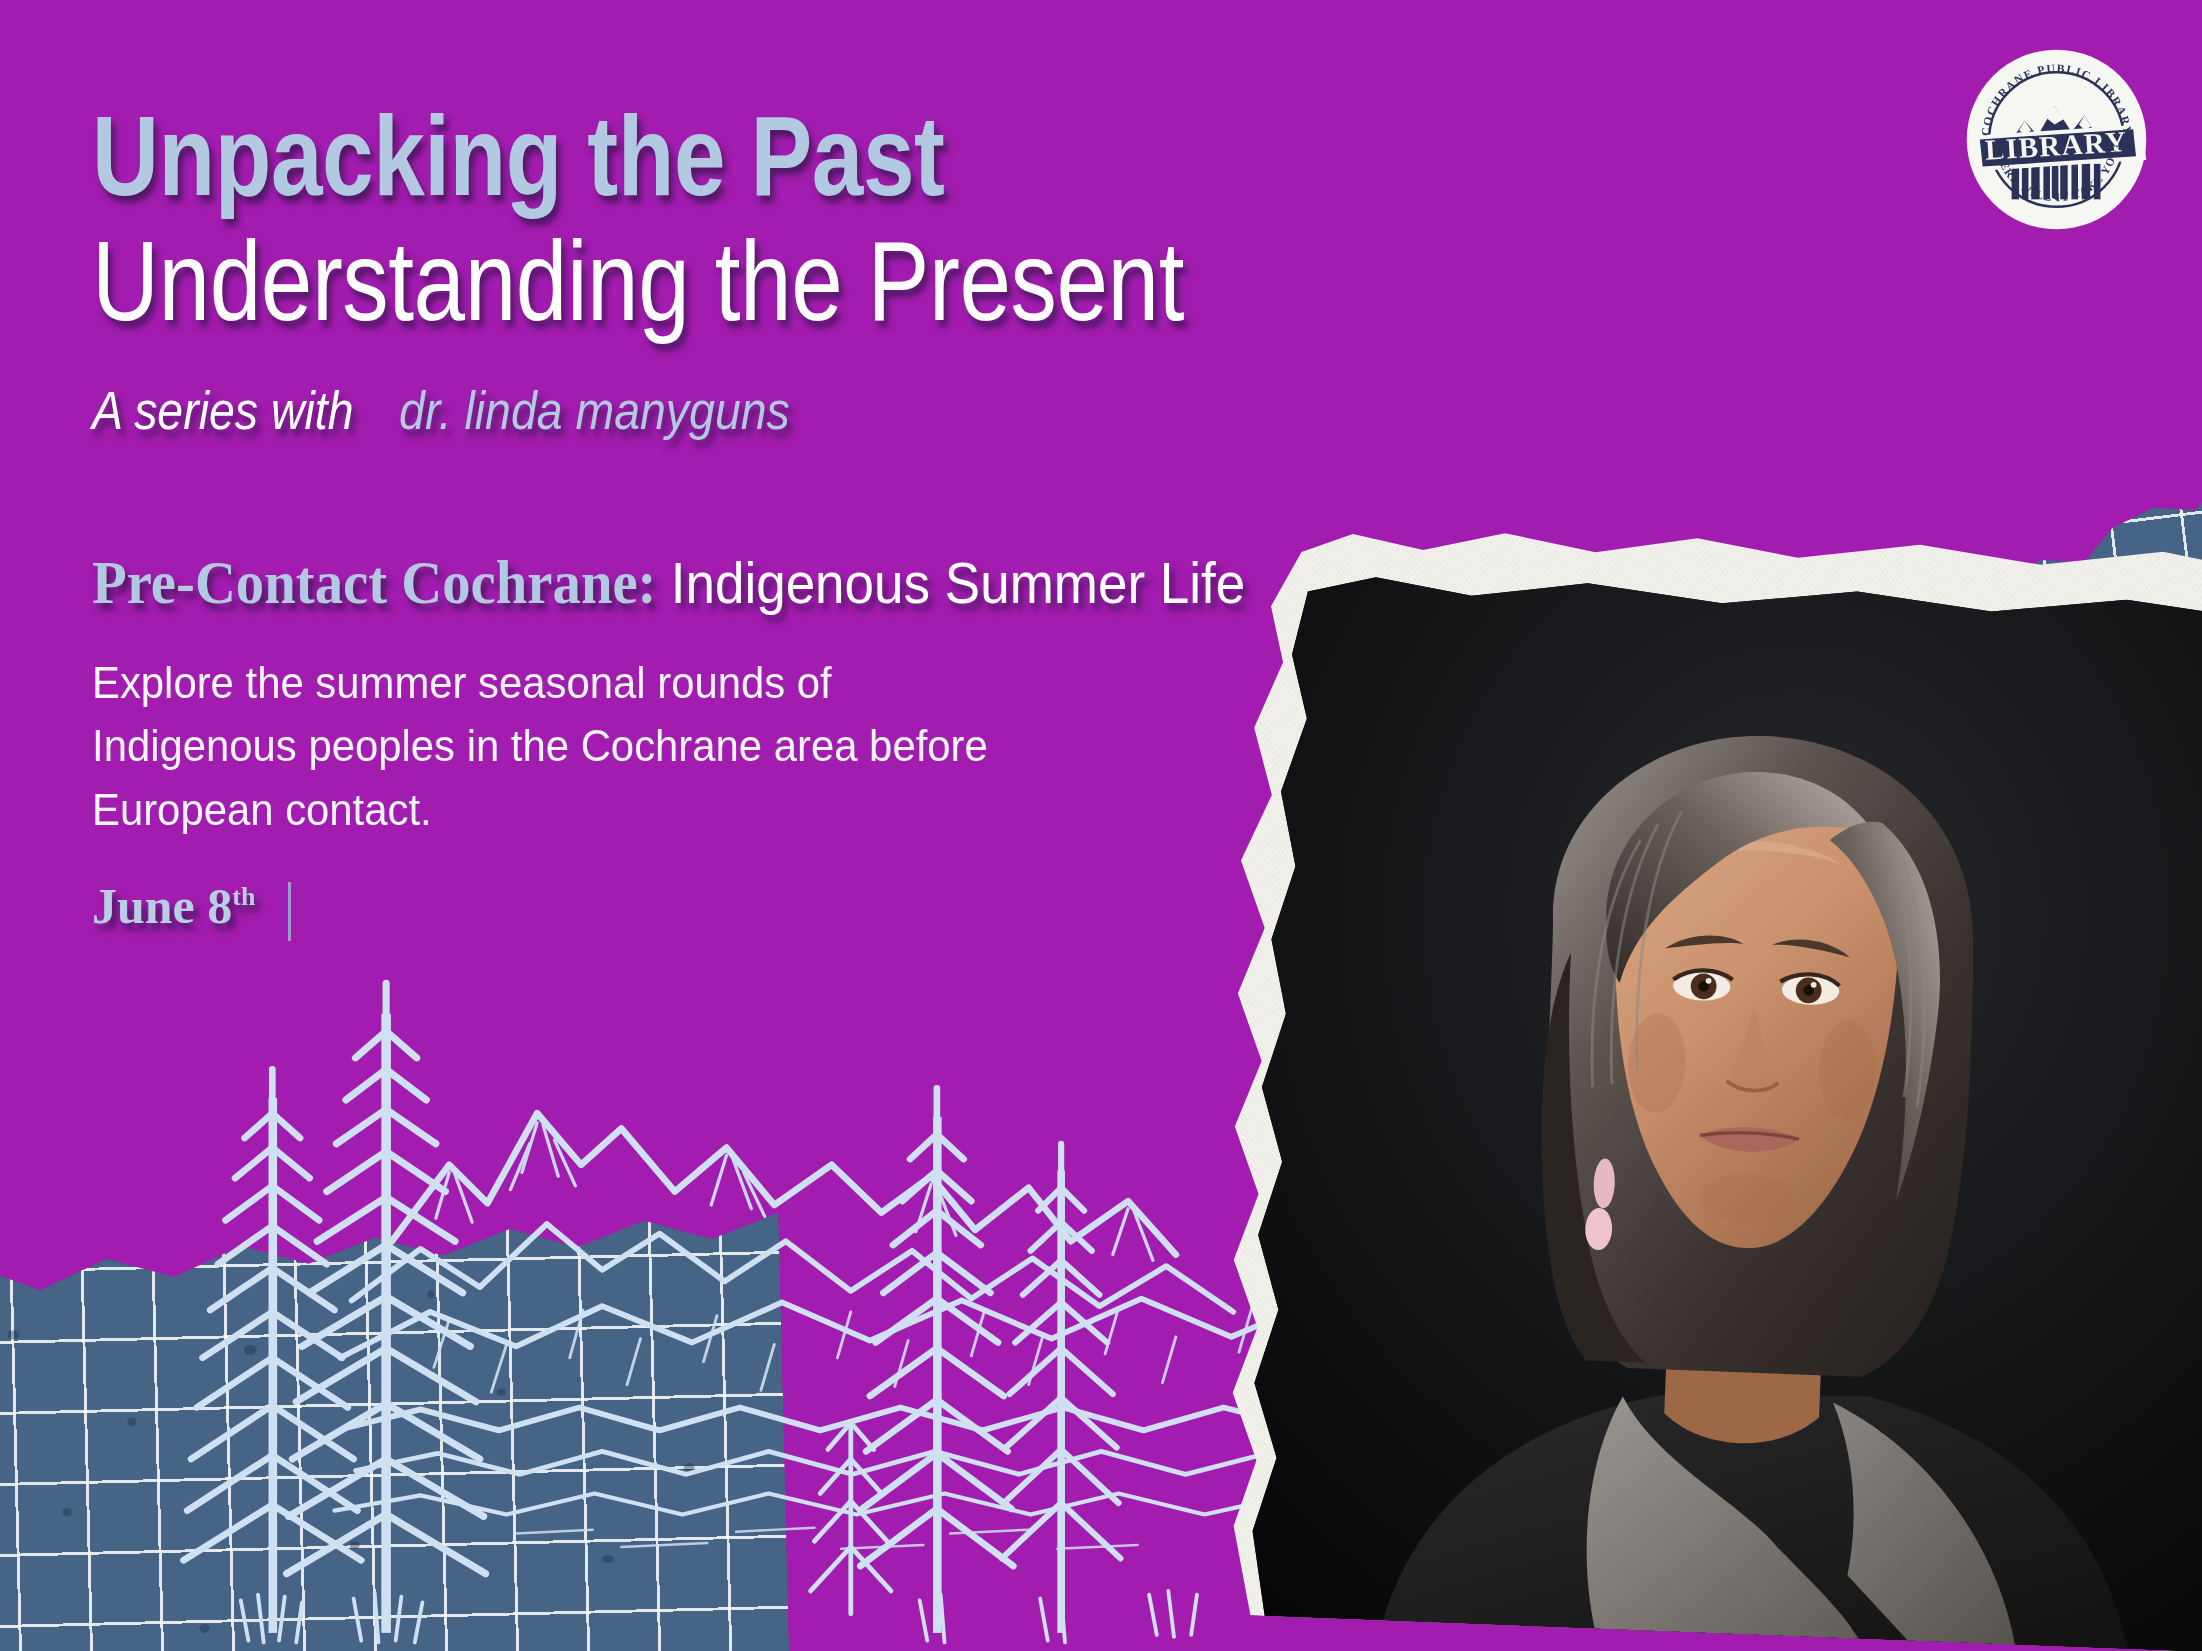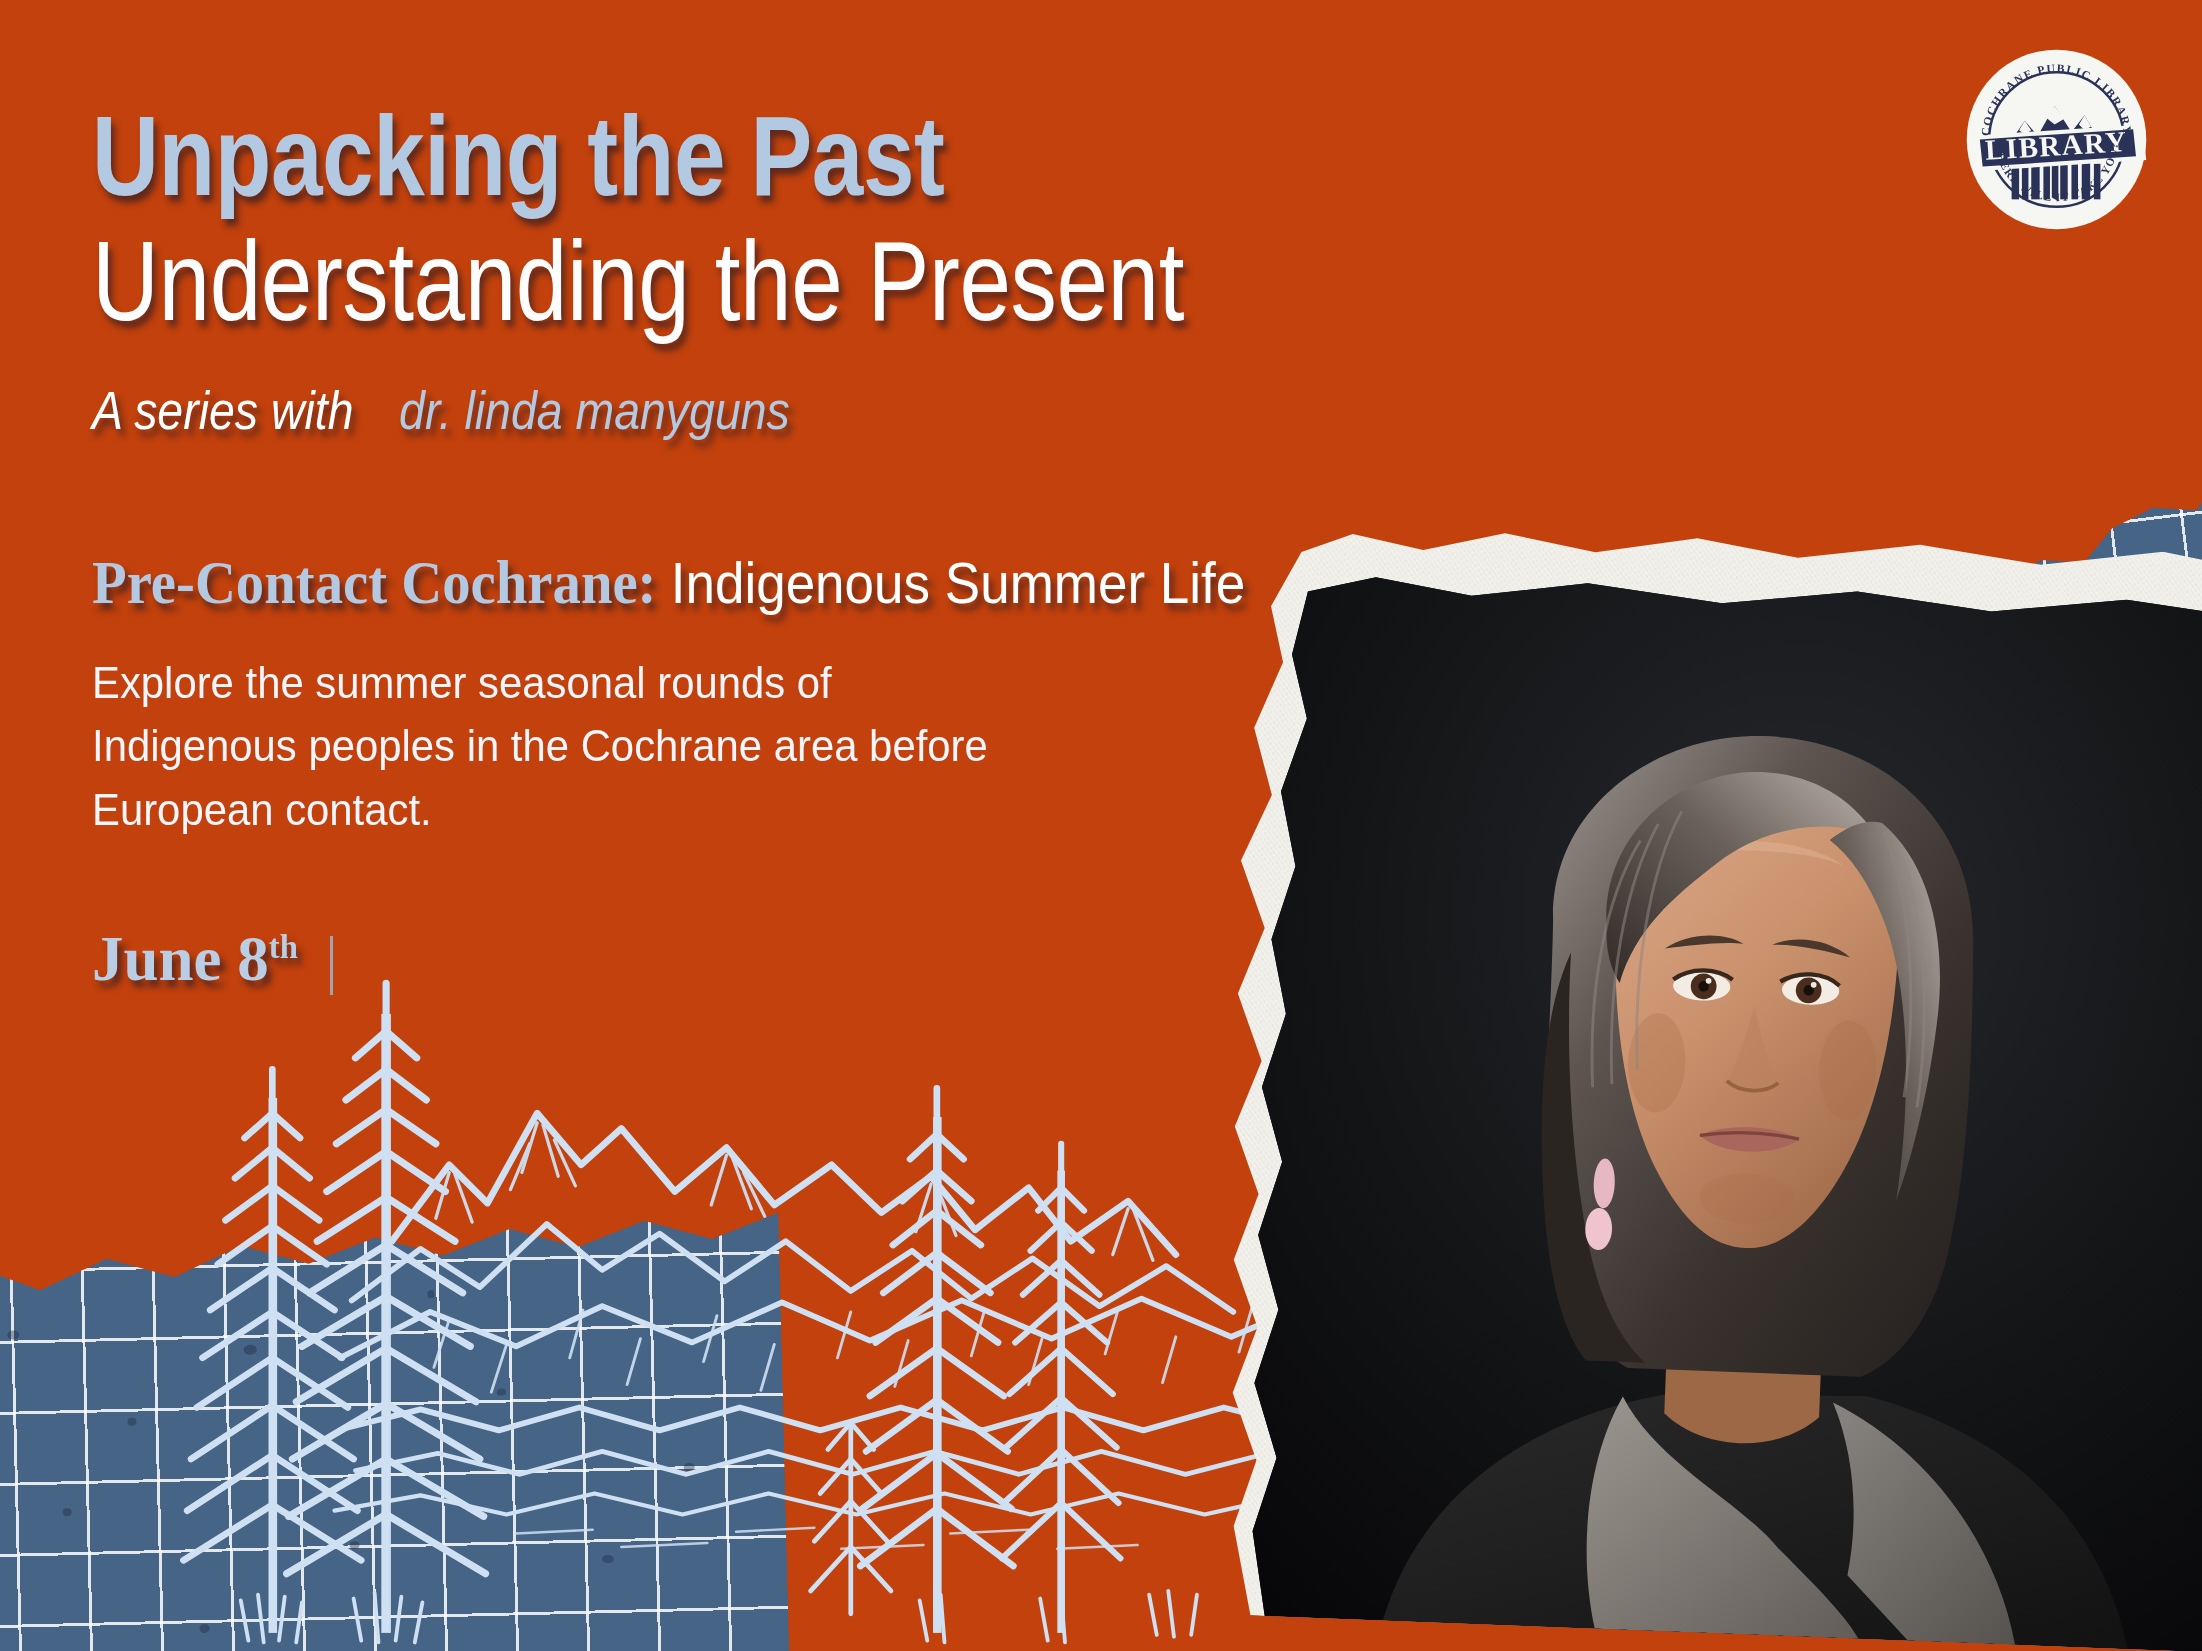--- a/index.html
+++ b/index.html
@@ -6,21 +6,21 @@
   html,body { width:2202px; height:1652px; }
   body {
     font-family:"Liberation Sans", sans-serif;
     background:#32395e;
     overflow:hidden;
     position:relative;
   }
 
   #poster {
     position:absolute; inset:0;
-    background:#c2410c;
+    background:#a21caf;
     overflow:hidden;
   }
 
   
   .grid-patch {
     position:absolute;
     background-color:#456486;
     background-image:
       repeating-linear-gradient(90deg, rgba(255,255,255,.85) 0 2.9px, rgba(255,255,255,0) 2.9px 71px),
       repeating-linear-gradient(0deg, rgba(255,255,255,.85) 0 2.9px, rgba(255,255,255,0) 2.9px 71px);
@@ -110,23 +110,23 @@
     color:#f2f5fa;
     font-size:45px;
     font-weight:300;
     line-height:1.42;
     transform:scaleX(.93);
     transform-origin:left center;
   }
   #description div { white-space:nowrap; }
 
   #datetime {
-    margin-top:81px;
+    margin-top:34px;
     font-family:"Liberation Serif", serif;
-    font-size:63px;
+    font-size:50px;
     font-weight:700;
     color:#b9cde4;
     white-space:nowrap;
     display:flex;
     align-items:center;
   }
   #date-text sup { font-size:.52em; vertical-align:super; font-weight:700; }
   #datetime-divider {
     display:inline-block;
     width:2.9px; height:59px;

